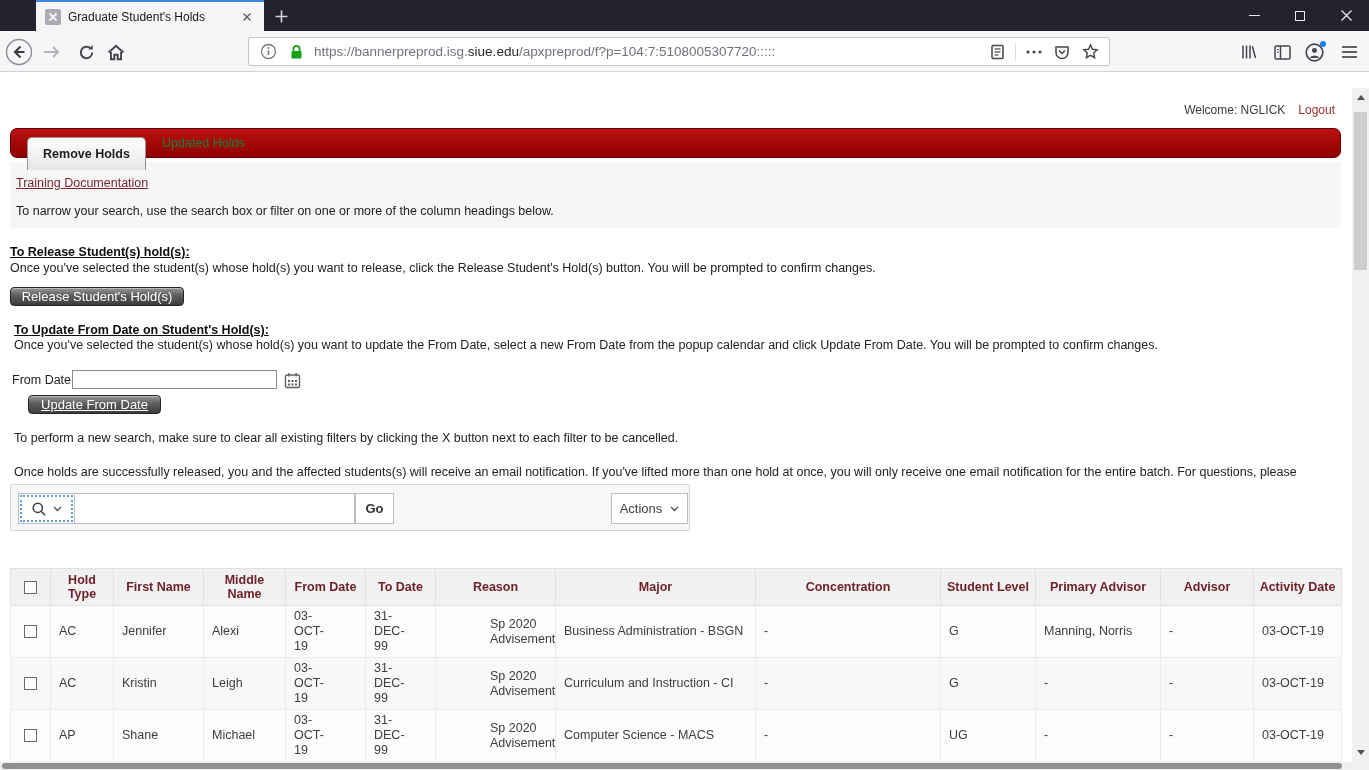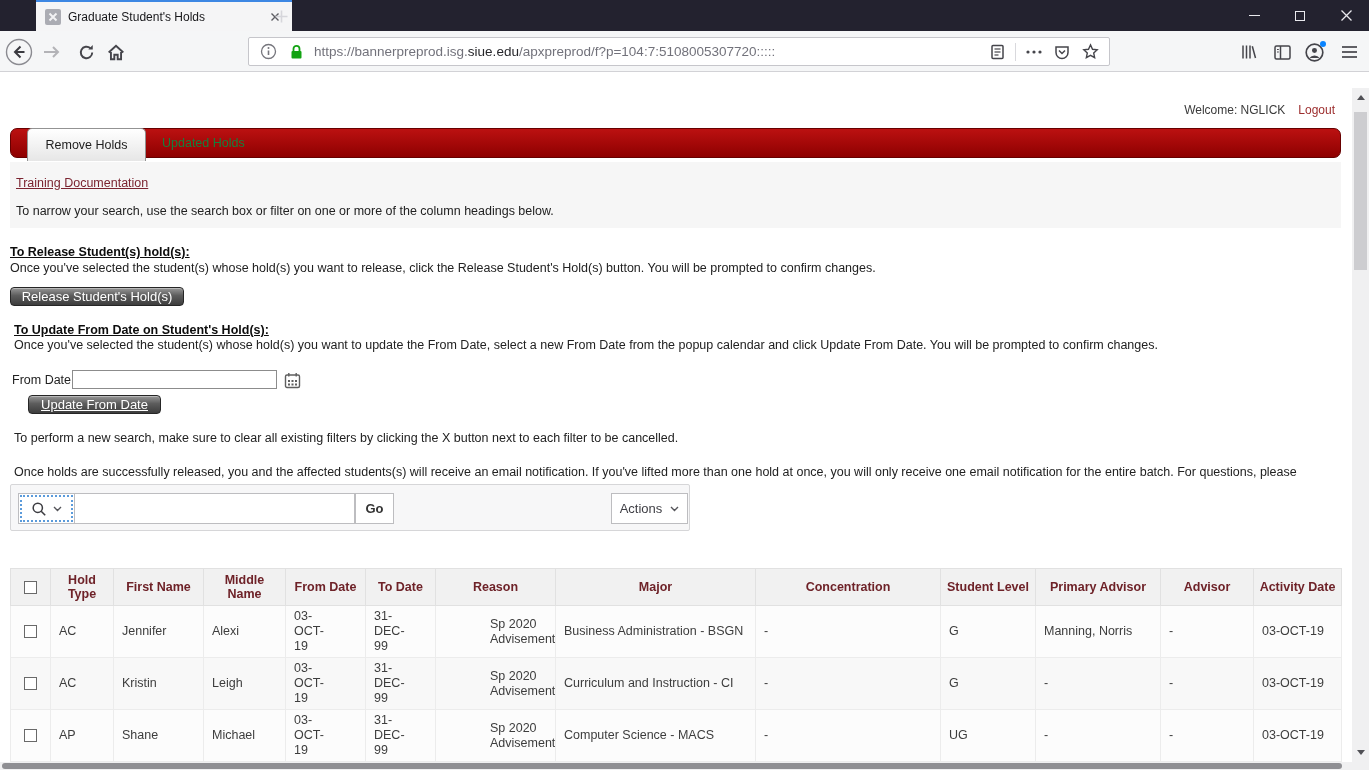--- a/index.html
+++ b/index.html
@@ -2,21 +2,21 @@
 <html><head>
 <meta charset="utf-8">
 <style>
   * { margin:0; padding:0; box-sizing:border-box; }
   html,body { background:#444; }
   body { font-family:"Liberation Sans", sans-serif; }
   .viewport { position:relative; width:1369px; height:770px; background:#fff; overflow:hidden; }
 
   
   .titlebar { position:absolute; left:0; top:0; width:1369px; height:31px; background:#23222f; }
-  .btab { position:absolute; left:36px; top:0; width:256px; height:31px; background:#f5f5f6;
+  .btab { position:absolute; left:36px; top:0; width:228px; height:31px; background:#f5f5f6;
           border-top:2px solid #3d87e3; display:flex; align-items:center; padding:0 9px; gap:7px; }
   .btab-title { flex:1; font-size:12px; color:#17171a; white-space:nowrap; overflow:hidden; }
   .tab-close { width:16px; height:16px; display:flex; align-items:center; justify-content:center; }
   .newtab { position:absolute; left:270px; top:6px; width:22px; height:20px; display:flex; align-items:center; justify-content:center; }
   .win-controls { position:absolute; right:0; top:0; height:31px; display:flex; }
   .win-btn { width:46px; height:31px; display:flex; align-items:center; justify-content:center; }
   .glyph-min { width:11px; height:1px; background:#e9e9ee; }
   .glyph-max { width:10px; height:10px; border:1px solid #e9e9ee; }
 
   
@@ -33,23 +33,23 @@
 
   
   .page { position:absolute; left:0; top:72px; width:1352px; height:690px; background:#fff; overflow:hidden;
           font-size:12.5px; color:#222; }
   .band { position:absolute; left:10px; top:90px; width:1331px; height:66px; background:#f6f6f6; }
   .welcome { position:absolute; top:31px; right:17px; font-size:12px; color:#3a3a3a; }
   .logout { color:#9c2d2d; margin-left:13px; text-decoration:none; cursor:pointer; }
 
   .redbar { position:absolute; left:10px; top:56px; width:1331px; height:30px;
             background:linear-gradient(#bb1111,#8e0000); border:1px solid #670000; border-radius:7px; }
-  .tab-active { position:absolute; left:27px; top:56px; width:119px; height:33px; z-index:2;
+  .tab-active { position:absolute; left:27px; top:65px; width:119px; height:33px; z-index:2;
                 background:linear-gradient(#ffffff,#e6e6e6); border:1px solid #939393; border-bottom:none;
-                border-radius:5px 5px 0 0; display:flex; align-items:center; justify-content:center; color:#1d1d1d; }
+                border-radius:5px 5px 0 0; display:flex; align-items:center; justify-content:center; color:#1d1d1d;font-weight:bold; }
   .tab-inactive { position:absolute; left:146px; top:56px; height:30px; z-index:2; display:flex; align-items:center;
                   padding:0 16px; color:#15803d; cursor:pointer; }
 
   .training { position:absolute; left:16px; top:104px; color:#7b2430; text-decoration:underline; cursor:pointer; }
   .narrow   { position:absolute; left:16px; top:132px; }
   .h-release{ position:absolute; left:10px; top:173px; font-weight:bold; text-decoration:underline; color:#0d0d0d; }
   .p-release{ position:absolute; left:10px; top:189px; }
   .btn { background:linear-gradient(#989898,#5c5c5c 45%,#3d3d3d); border:1px solid #262626; border-radius:4px;
          color:#fff; font-size:13px; font-family:"Liberation Sans",sans-serif; display:flex; align-items:center;
          justify-content:center; box-shadow:inset 0 1px 0 rgba(255,255,255,.35); cursor:pointer; }

